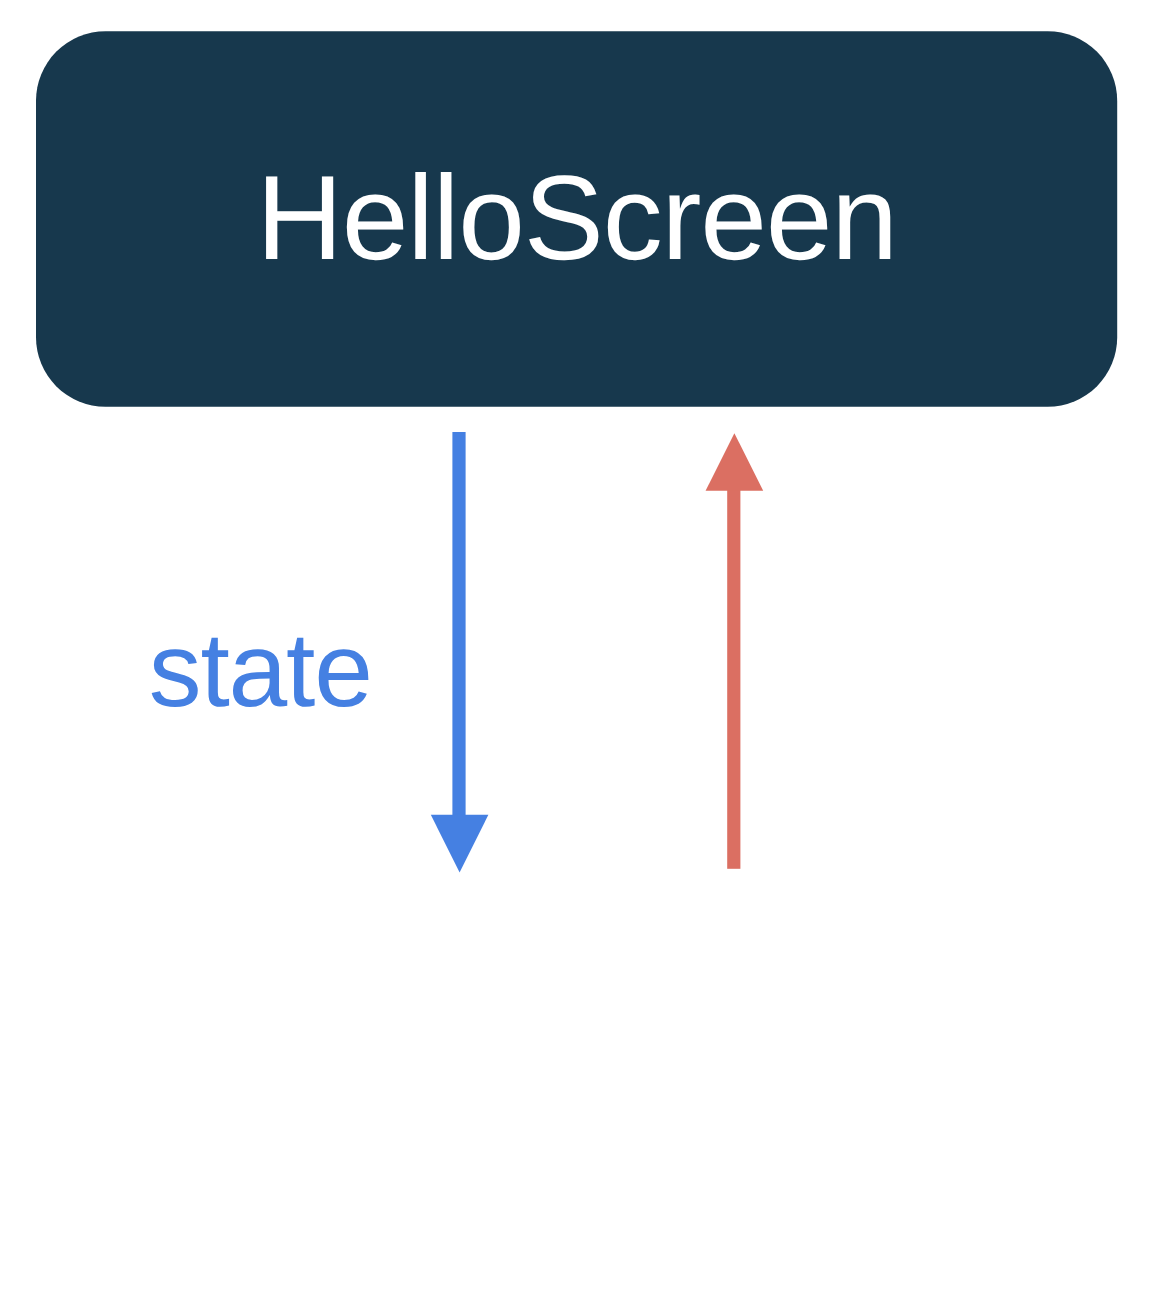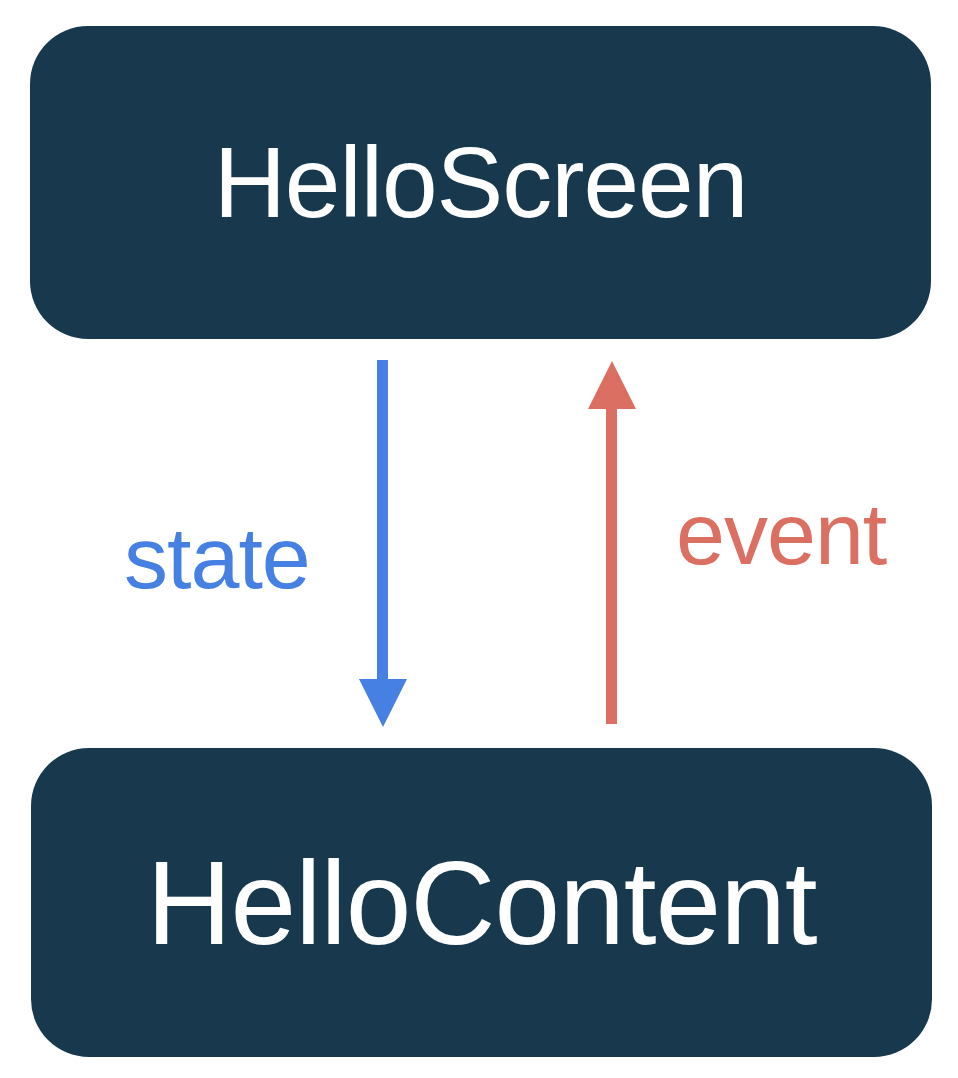--- a/index.html
+++ b/index.html
@@ -106,19 +106,15 @@
   <div class="node node-top">
     <span class="node-label">HelloScreen</span>
   </div>
 
   <div class="shaft state-shaft"></div>
   <div class="head state-head"></div>
   <div class="edge-label edge-label-state">state</div>
 
   <div class="shaft event-shaft"></div>
   <div class="head event-head"></div>
-  <div class="edge-label edge-label-event">event</div>
 
-  <div class="node node-bottom">
-    <span class="node-label">HelloContent</span>
-  </div>
 
 </div>
 
 </body></html>

